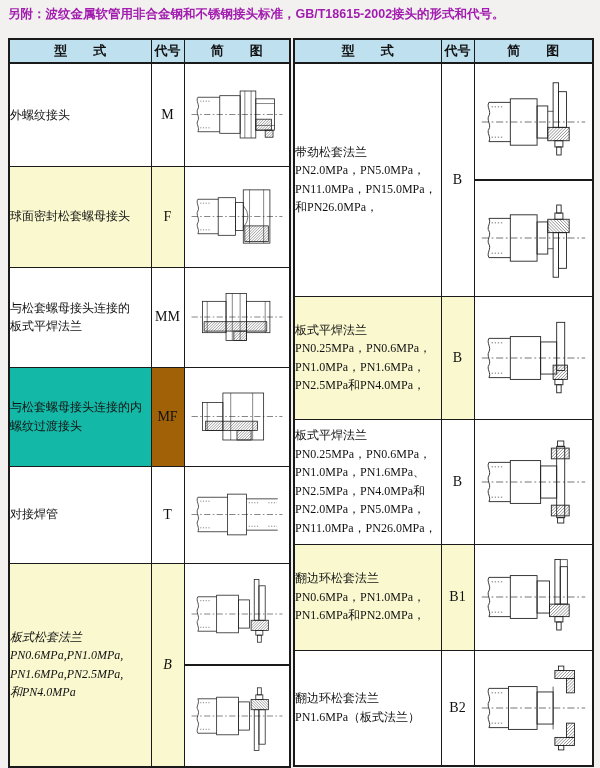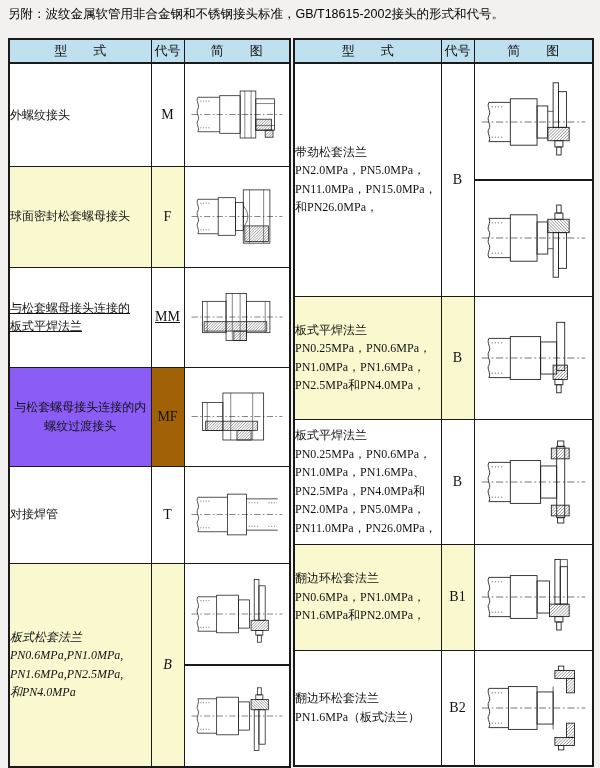--- a/index.html
+++ b/index.html
@@ -5,36 +5,36 @@
   html,body{margin:0;padding:0;}
   body{
     width:600px;height:768px;position:relative;overflow:hidden;
     background:var(--page-bg,#f2f1ef);
     font-family:"Liberation Serif","DejaVu Serif",serif;
     color:#111;
   }
   .page-title{
     position:absolute;left:8px;top:6px;width:586px;
     font-family:"Liberation Sans","DejaVu Sans",sans-serif;
-    font-weight:normal;font-size:12.5px;line-height:1.3;color:#000000;
+    font-weight:bold;font-size:12.5px;line-height:1.3;color:#a21caf;
   }
   table.spec{
     position:absolute;top:38px;border-collapse:collapse;table-layout:fixed;
     background:var(--table-bg,#fff);
     border:2px solid var(--border,#1a1a1a);
   }
   table.spec.left{left:8px;width:281px;}
   table.spec.right{left:293px;width:299px;}
   table.spec th, table.spec td{
     border:1px solid var(--border,#1a1a1a);
     padding:0;vertical-align:middle;
   }
   table.spec th{
     background:var(--header-bg,#bfe0ef);
-    height:22px;font-weight:normal;font-size:13px;text-align:center;
+    height:22px;font-weight:bold;font-size:13px;text-align:center;
   }
   thead tr{border-bottom:2px solid var(--border,#1a1a1a);}
   td.type-cell{
     text-align:left;padding:4px 4px 4px 20px;
     font-size:12px;line-height:18.5px;
   }
   td.code-cell{
     text-align:center;font-size:14px;
   }
   td.diagram-cell{background:#fff;padding:0;}
@@ -136,21 +136,21 @@
               <line x1="81.5" y1="80" x2="100" y2="61.5" stroke="#222" stroke-width="0.55"></line>
               <line x1="85" y1="80" x2="100" y2="65" stroke="#222" stroke-width="0.55"></line>
               <line x1="88.5" y1="80" x2="100" y2="68.5" stroke="#222" stroke-width="0.55"></line>
               <line x1="92" y1="80" x2="100" y2="72" stroke="#222" stroke-width="0.55"></line>
               <line x1="95.5" y1="80" x2="100" y2="75.5" stroke="#222" stroke-width="0.55"></line>
               <line x1="99" y1="80" x2="100" y2="79" stroke="#222" stroke-width="0.55"></line>
             </svg>
           </div>
         </td>
       </tr>
-      <tr style="height: 100px; text-decoration: underline;">
+      <tr style="height: 100px;">
         <td class="type-cell" style="background: rgb(255, 255, 255);">
           <div>与松套螺母接头连接的</div>
           <div>板式平焊法兰</div>
         </td>
         <td class="code-cell" style="background: rgb(255, 255, 255);">MM</td>
         <td class="diagram-cell">
           <div class="diag-single" style="height: 98px;">
             <svg class="fitting" viewBox="0 0 120 96" width="94" height="86" preserveAspectRatio="xMidYMid meet">
               <line x1="2" y1="48" x2="118" y2="48" stroke="#222" stroke-width="0.7" stroke-dasharray="8 3 2 3"></line>
               <rect x="16" y="28" width="30" height="40" fill="none" stroke="#222" stroke-width="1"></rect>
@@ -193,21 +193,21 @@
               <line x1="56" y1="76.5" x2="66.5" y2="66" stroke="#222" stroke-width="0.55"></line>
               <line x1="58" y1="78" x2="70" y2="66" stroke="#222" stroke-width="0.55"></line>
               <line x1="61.5" y1="78" x2="72" y2="67.5" stroke="#222" stroke-width="0.55"></line>
               <line x1="65" y1="78" x2="72" y2="71" stroke="#222" stroke-width="0.55"></line>
               <line x1="68.5" y1="78" x2="72" y2="74.5" stroke="#222" stroke-width="0.55"></line>
             </svg>
           </div>
         </td>
       </tr>
       <tr style="height: 99px;">
-        <td class="type-cell" style="background: #8b5cf6; text-align: center;">
+        <td class="type-cell" style="background: #14b8a6;">
           <div>与松套螺母接头连接的内</div>
           <div>螺纹过渡接头</div>
         </td>
         <td class="code-cell" style="background: #a16207;">MF</td>
         <td class="diagram-cell">
           <div class="diag-single" style="height: 97px;">
             <svg class="fitting" viewBox="0 0 120 96" width="94" height="85" preserveAspectRatio="xMidYMid meet">
               <line x1="2" y1="48" x2="118" y2="48" stroke="#222" stroke-width="0.7" stroke-dasharray="8 3 2 3"></line>
               <rect x="16" y="30" width="26" height="36" fill="none" stroke="#222" stroke-width="1"></rect>
               <line x1="22" y1="30" x2="22" y2="66" stroke="#222" stroke-width="0.7"></line>

